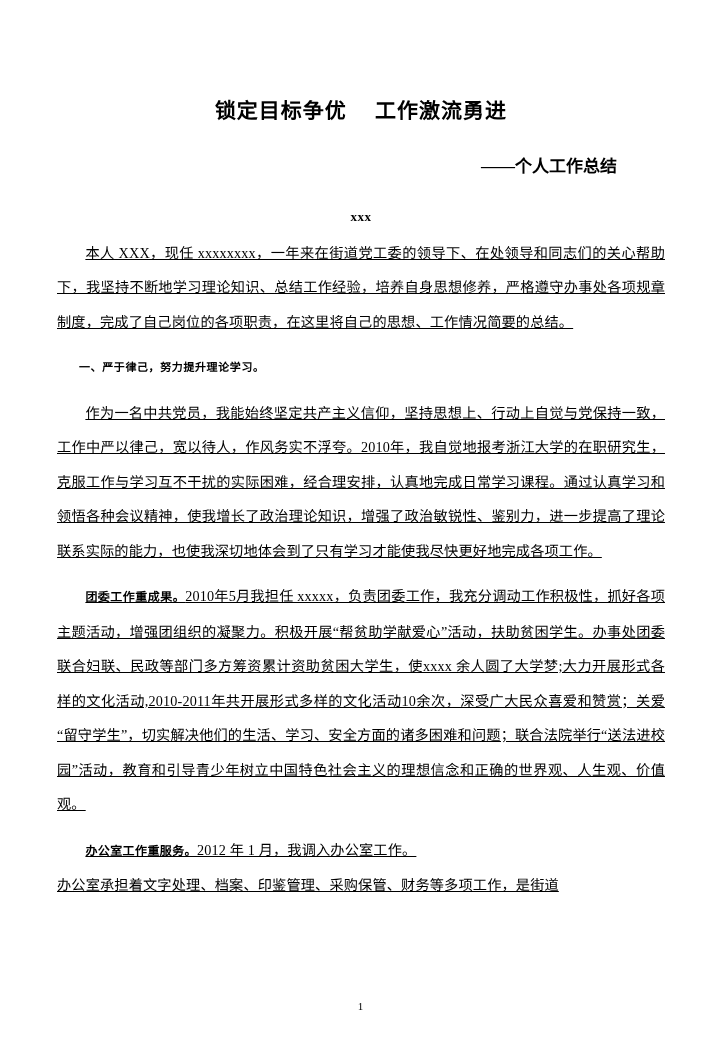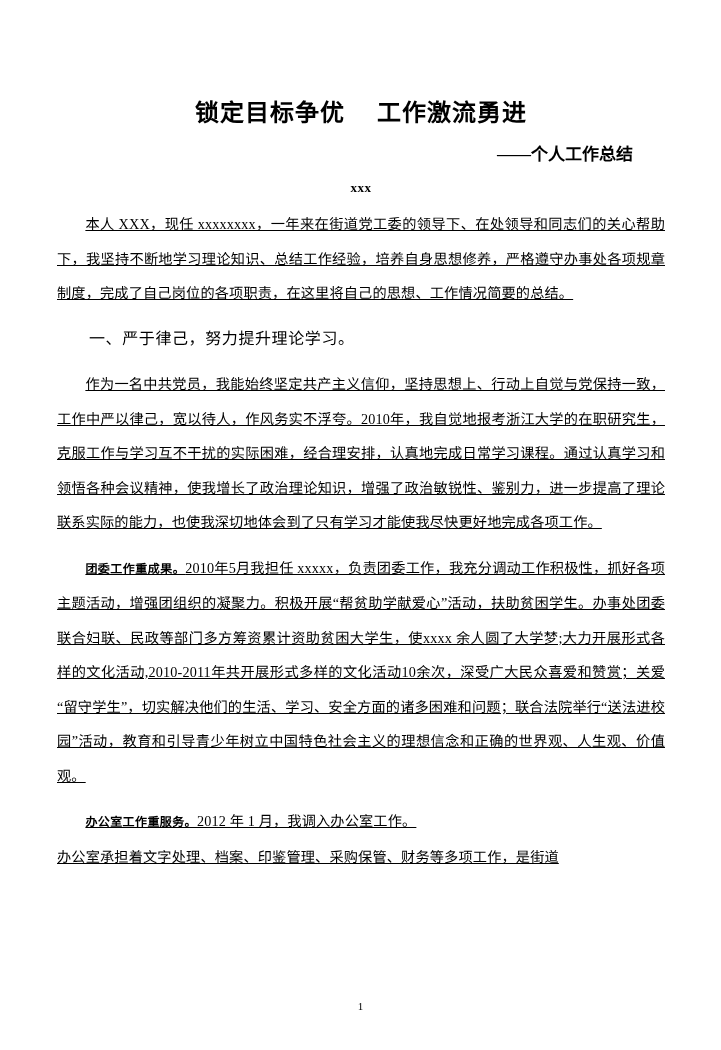--- a/index.html
+++ b/index.html
@@ -26,28 +26,28 @@
     width: 608px;
   }
 
   
   .doc-title {
     margin: 0;
     padding-top: 98px;
     text-align: center;
     font-family: "Liberation Serif", "DejaVu Serif", serif;
     font-weight: 700;
-    font-size: 24px;
+    font-size: 21px;
     letter-spacing: 1px;
     line-height: 1.25;
     white-space: pre;
   }
 
   .doc-subtitle {
-    margin: 0;
+    margin: 16px;
     padding-top: 17px;
     padding-right: 32px;
     text-align: right;
     font-family: "Liberation Serif", "DejaVu Serif", serif;
     font-weight: 700;
     font-size: 17px;
     line-height: 1.2;
   }
 
   .doc-author {
@@ -81,22 +81,22 @@
 
   .para.tight {
     padding-top: 0;
   }
 
   
   .heading {
     margin: 0;
     padding-top: 11px;
     font-family: "Liberation Sans", "DejaVu Sans", sans-serif;
-    font-weight: 400;
-    font-size: 16px;
+    font-weight: 700;
+    font-size: 11px;
     line-height: 34.5px;
     text-indent: 2em;
     letter-spacing: 0.6px;
   }
 
   
   .lead {
     font-family: "Liberation Sans", "DejaVu Sans", sans-serif;
     font-weight: 700;
     font-size: 12px;

